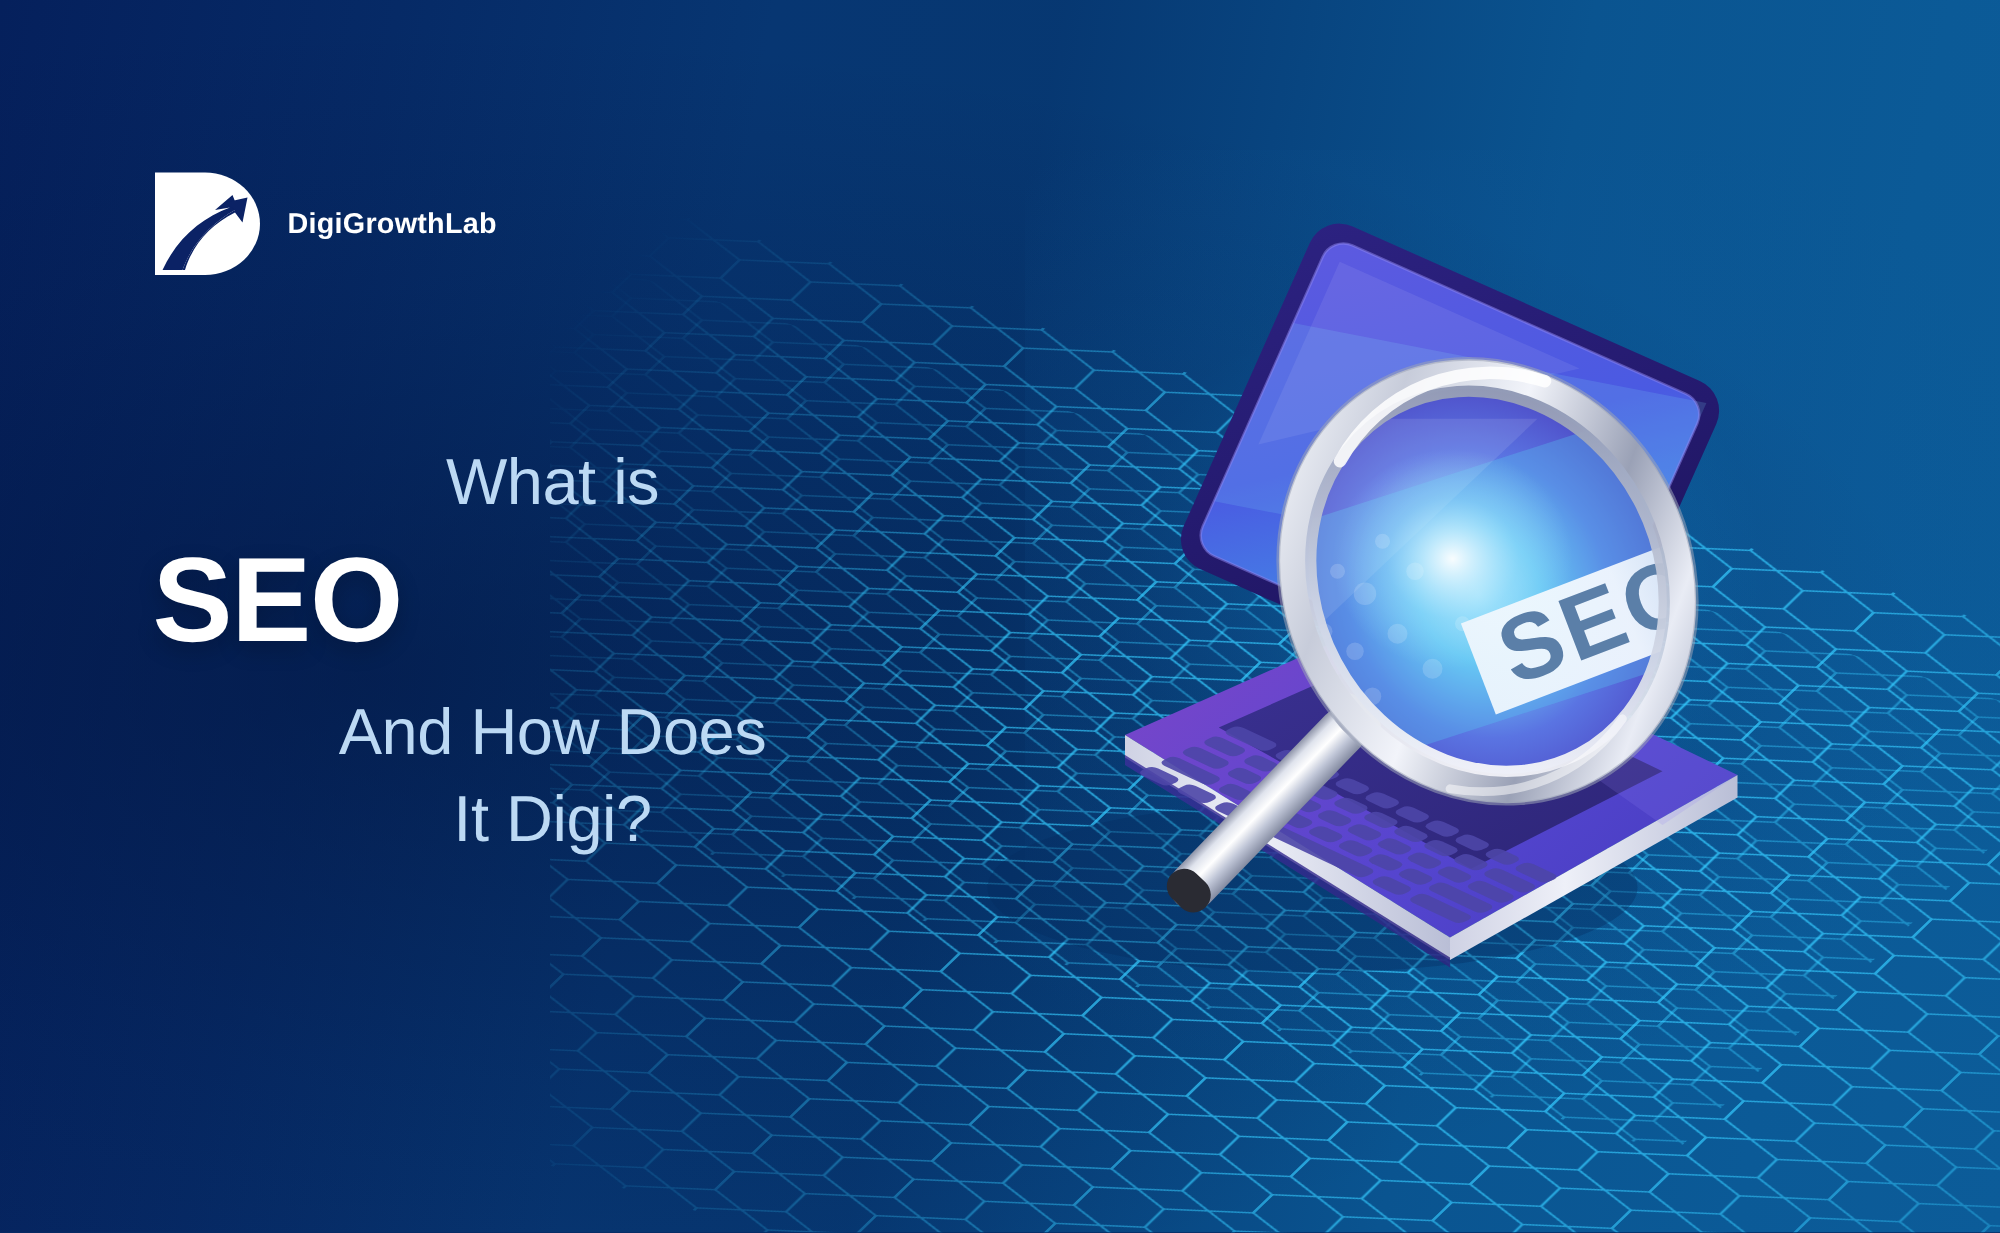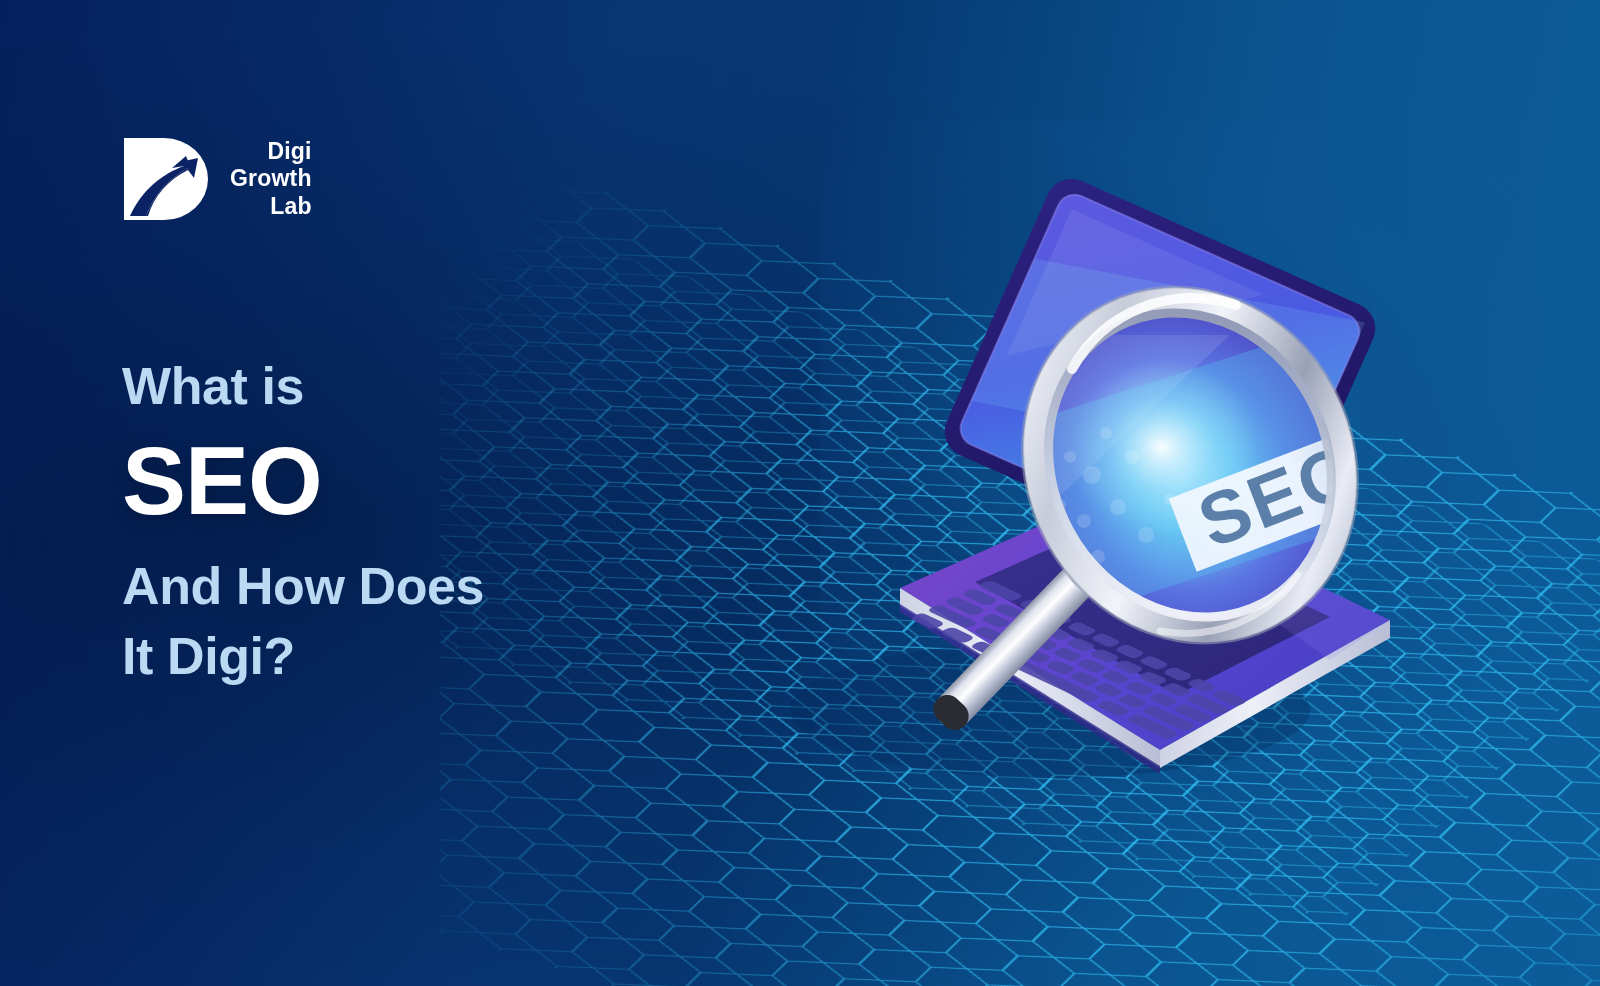--- a/index.html
+++ b/index.html
@@ -52,44 +52,44 @@
     position: absolute;
     left: 120px;
     top: 132px;
     display: flex;
     align-items: center;
     gap: 18px;
   }
   .logo-mark { width: 92px; height: 94px; display: block; }
   .logo-words {
     display: flex;
-    flex-direction: column;
+    flex-direction: row;
     justify-content: center;
     color: #ffffff;
     font-weight: 700;
     font-size: 23px;
     line-height: 1.18;
     letter-spacing: 0.2px;
-    text-align: right;
   }
 
   
   .headline {
     position: absolute;
     left: 122px;
     top: 356px;
     width: 640px;
   }
   .hl-line {
     color: #bcd9f4;
     font-size: 52px;
-    font-weight: 700;
+    font-weight: 400;
     line-height: 1.16;
     letter-spacing: -0.4px;
     margin: 0;
+    text-align: center;
   }
   .hl-seo {
     color: #ffffff;
     font-size: 96px;
     font-weight: 900;
     line-height: 1.10;
     letter-spacing: -1px;
     margin: 12px 0 22px 0;
     text-shadow: 0 6px 18px rgba(0,0,0,0.22);
   }

